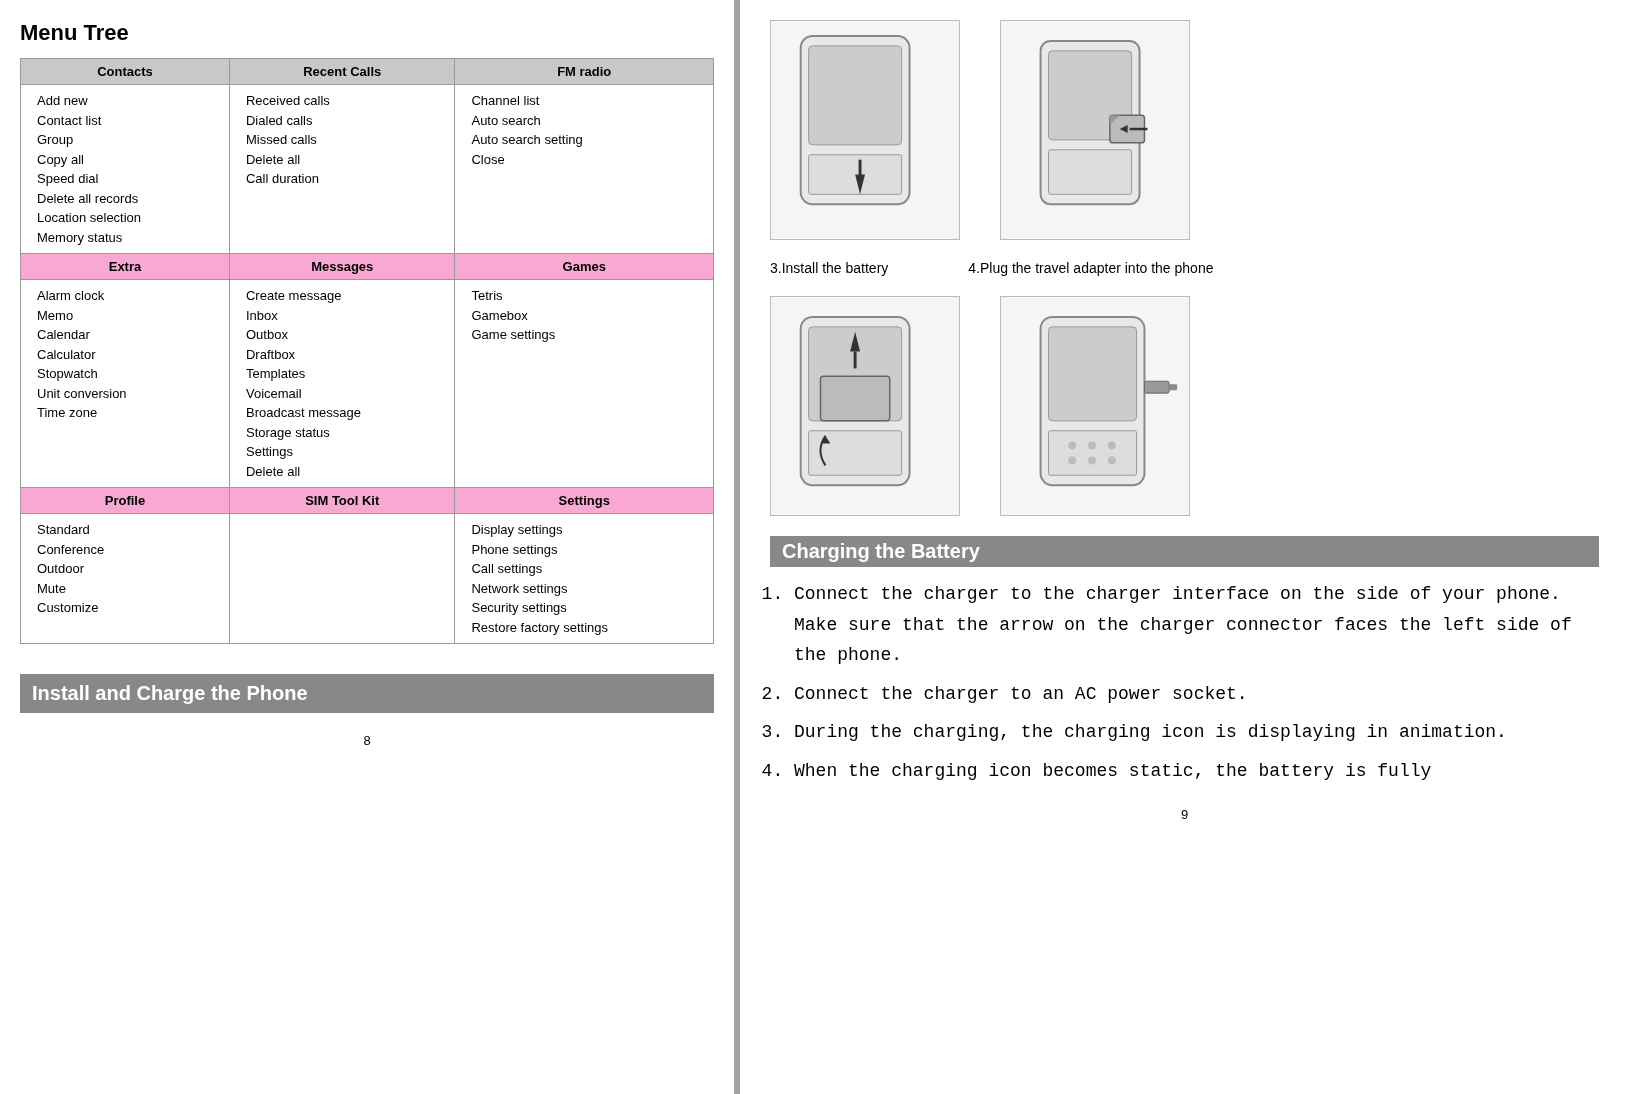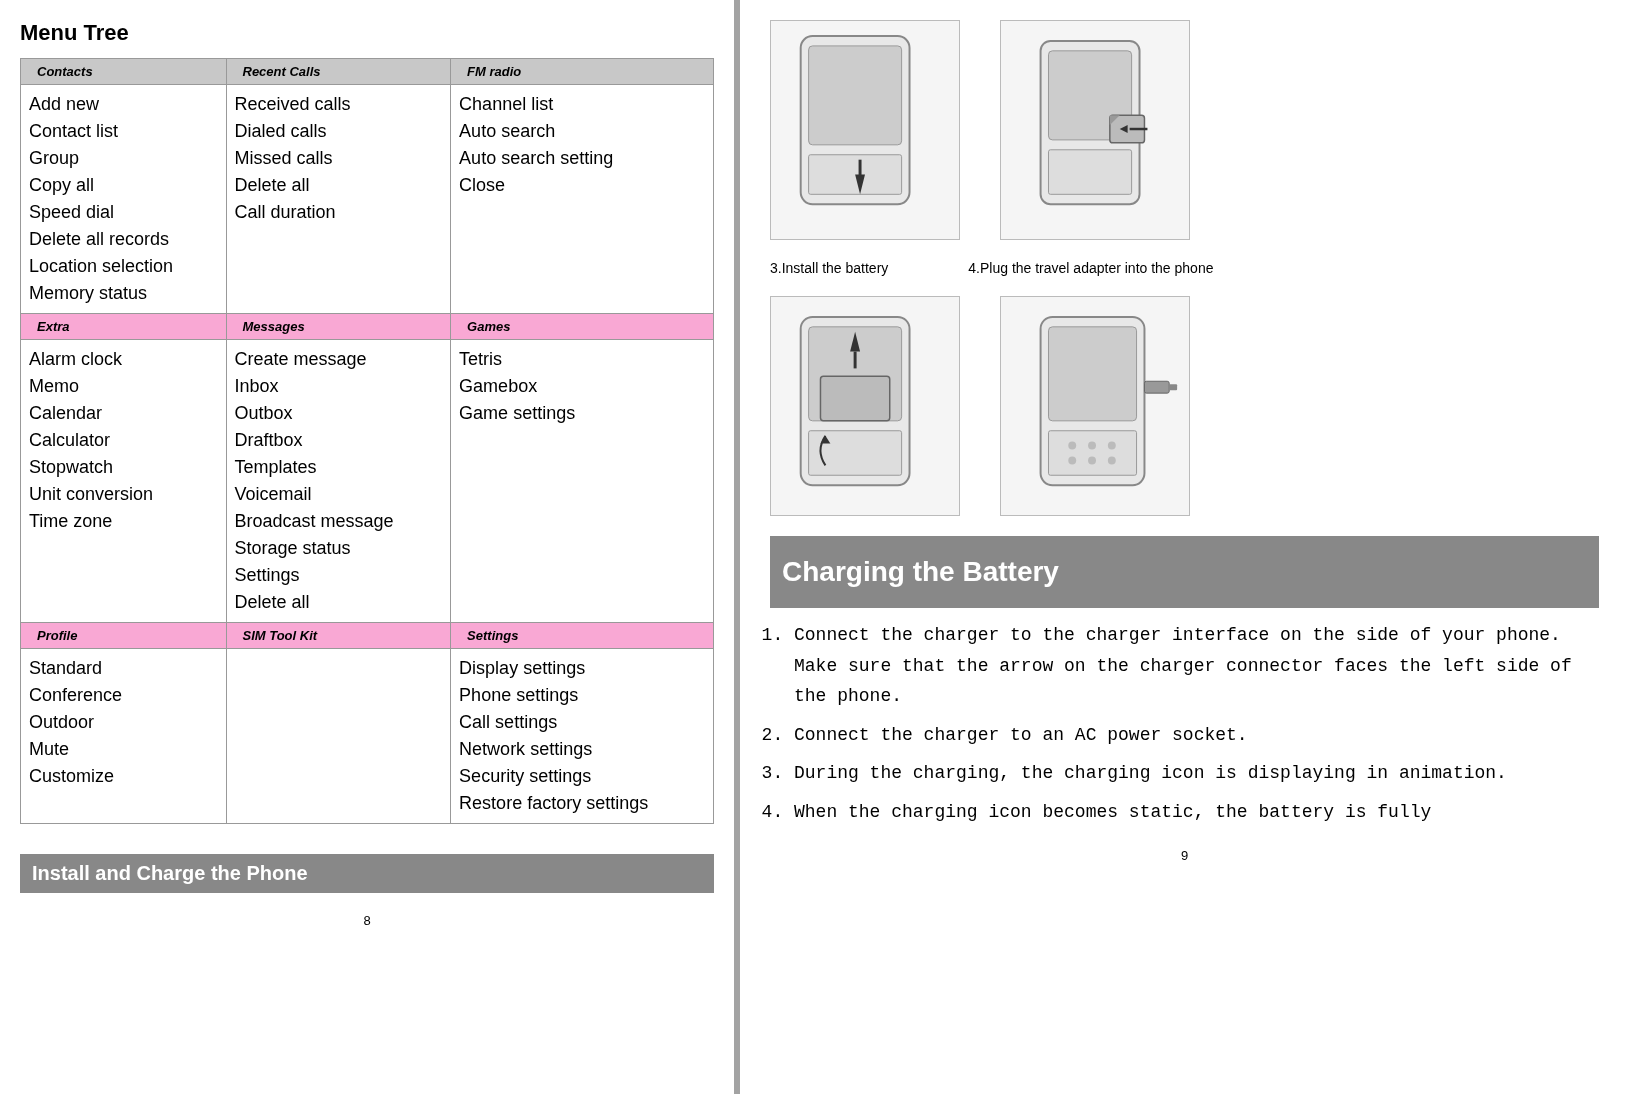--- a/index.html
+++ b/index.html
@@ -32,29 +32,28 @@
       border: 1px solid #999;
       margin-bottom: 30px;
     }
 
     .menu-tree-table th {
       background: #d0d0d0;
       border: 1px solid #999;
       padding: 5px 16px;
       font-weight: bold;
       font-size: 13px;
-      text-align: left;
-      font-style: italic;
+      text-align: center;
     }
 
     .menu-tree-table td {
       border: 1px solid #999;
-      padding: 6px 8px;
+      padding: 6px 16px;
       vertical-align: top;
-      font-size: 18px;
+      font-size: 13px;
       line-height: 1.5;
     }
 
     .header-row th {
       background: #c8c8c8;
     }
 
     .section-header th {
       background: #f9a8d4;
     }
@@ -111,23 +110,23 @@
     
     .phone-svg {
       width: 100%;
       height: 100%;
     }
 
     
     .charging-title {
       background: #888;
       color: #fff;
-      font-size: 28px;
-      font-weight: bold;
-      padding: 20px 12px;
+      font-size: 20px;
+      font-weight: bold;
+      padding: 4px 12px;
       margin: 20px 0 12px 0;
     }
 
     .charging-list {
       list-style: decimal;
       padding-left: 24px;
       font-size: 18px;
       line-height: 1.7;
       font-family: Liberation Mono, monospace;
     }

